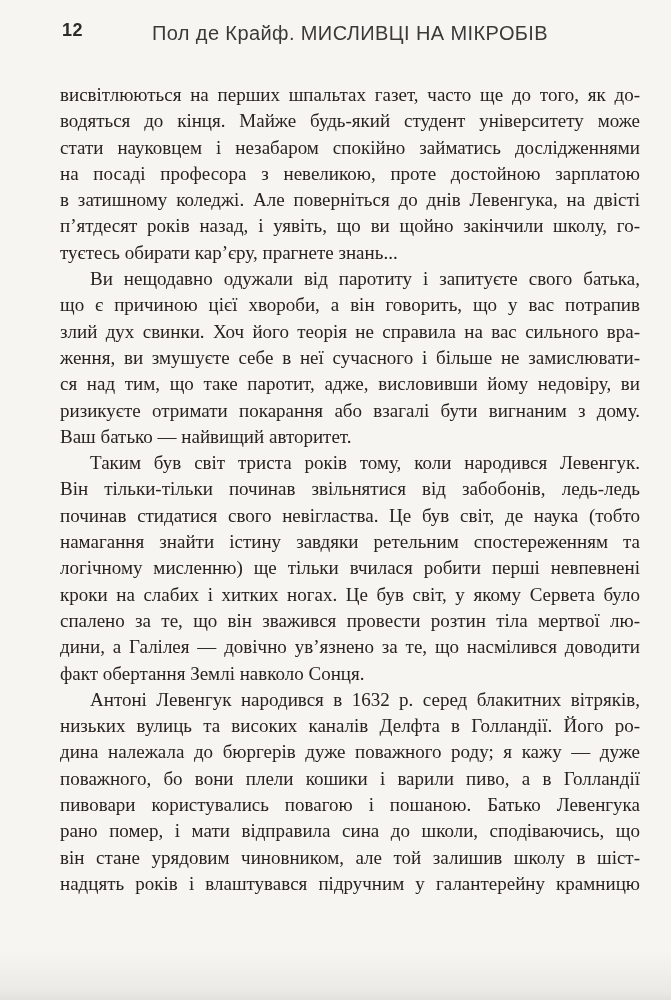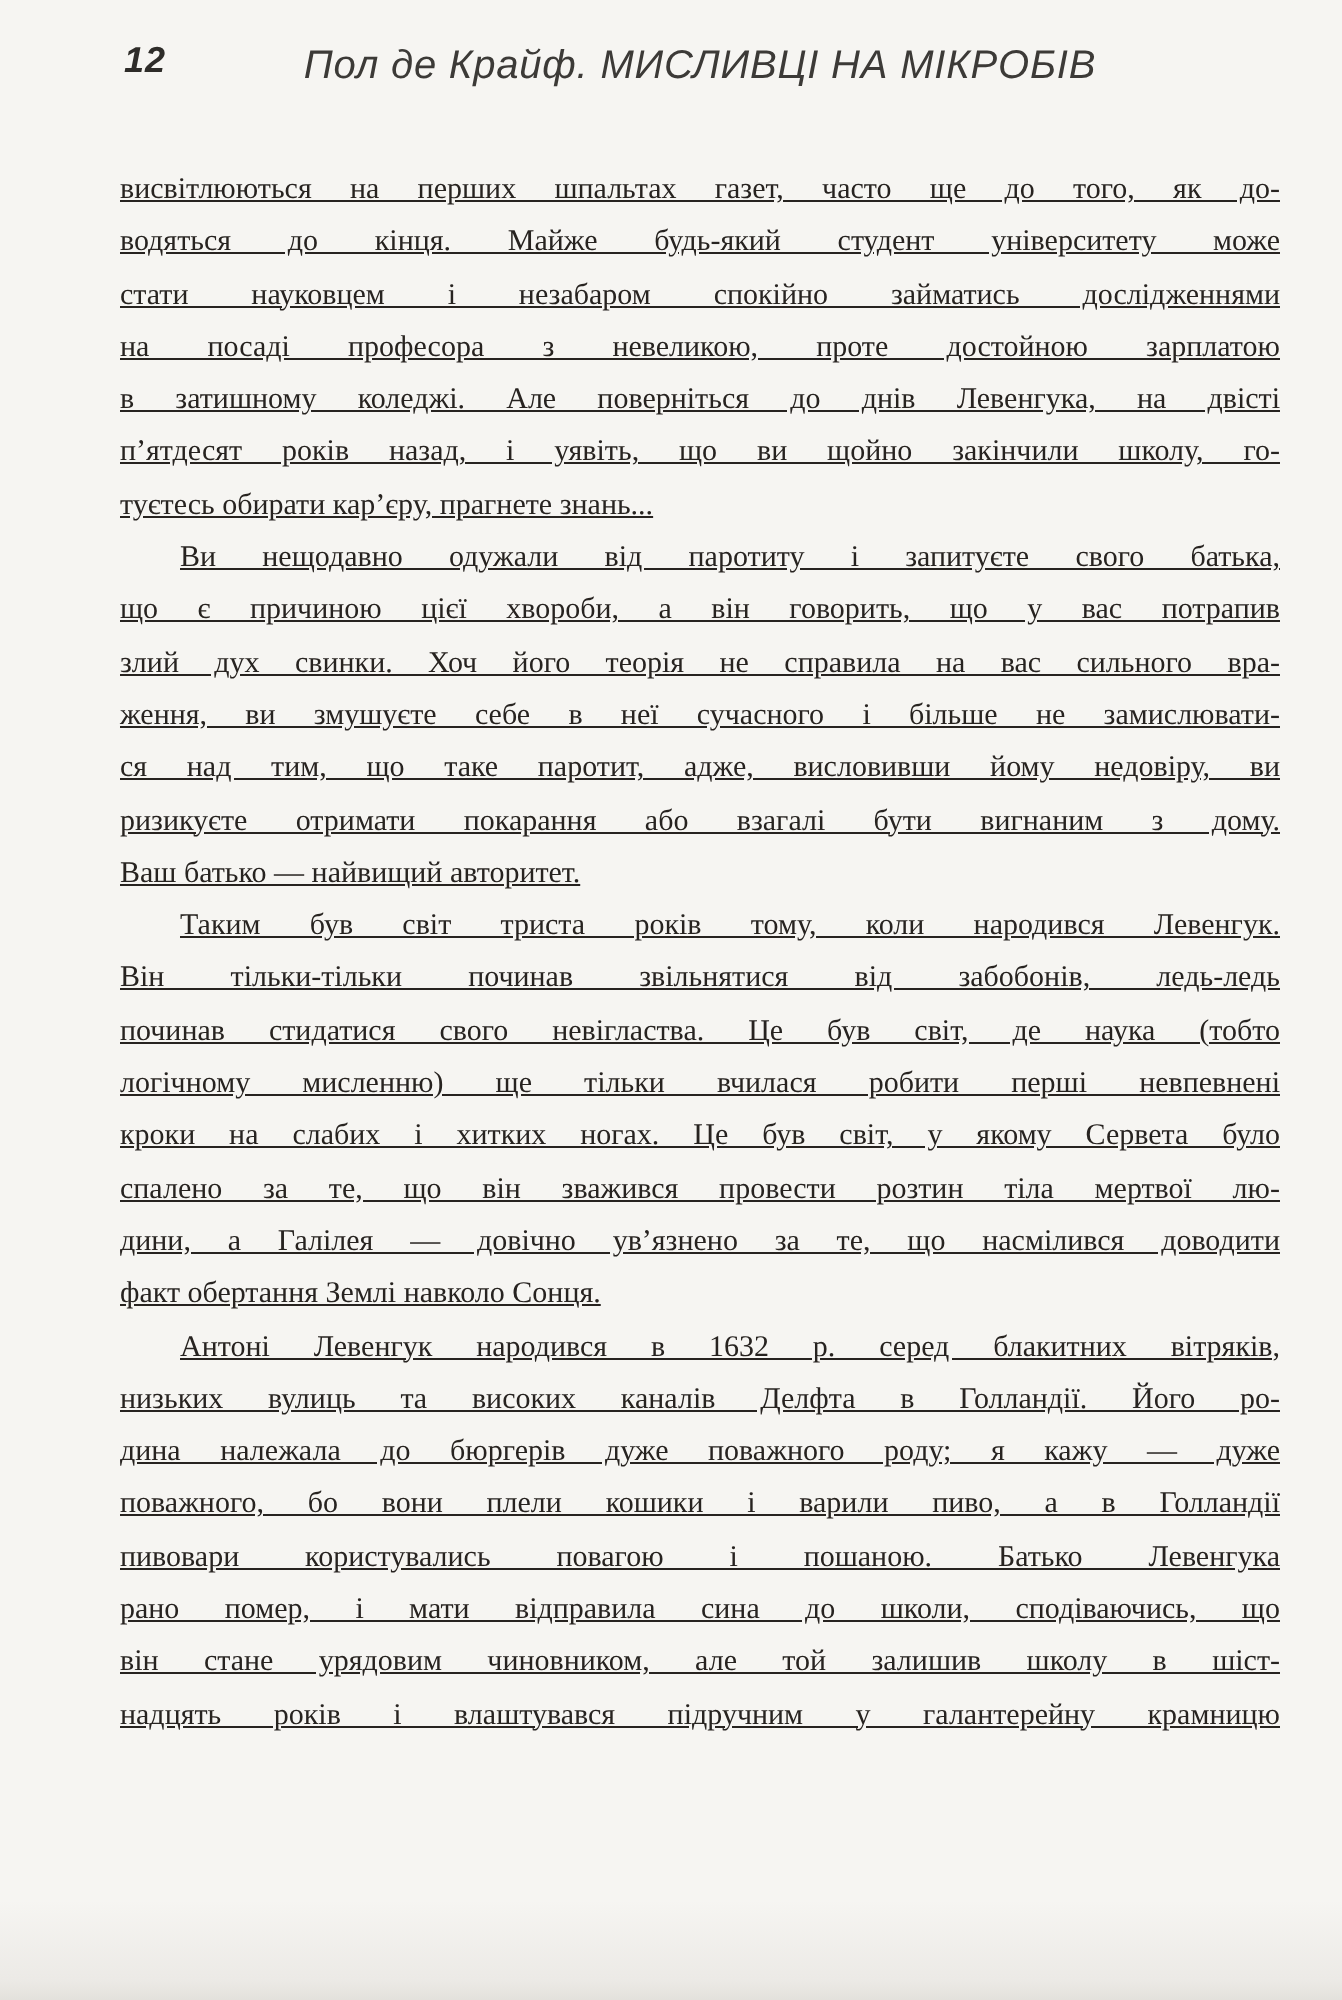--- a/index.html
+++ b/index.html
@@ -17,21 +17,20 @@
     overflow: hidden;
     font-family: "Liberation Serif", serif;
   }
   .running-header {
     position: absolute;
     top: 20px;
     left: 60px;
     width: 580px;
     height: 24px;
     font-family: "Liberation Sans", sans-serif;
-    font-style: italic;
   }
   .page-number {
     position: absolute;
     left: 2px;
     top: 0;
     font-size: 18px;
     font-weight: 700;
     color: #2e2c29;
     letter-spacing: 0.5px;
   }
@@ -43,23 +42,22 @@
     color: #3c3a37;
     letter-spacing: 0.4px;
     padding-top: 2px;
   }
   .page-body {
     position: absolute;
     top: 82px;
     left: 60px;
     width: 580px;
     color: #272320;
-    font-size: 15px;
+    font-size: 19px;
     line-height: 26.3px;
-    text-decoration: underline;
   }
   .paragraph {
     margin: 0;
   }
   .text-line {
     text-align: justify;
     text-align-last: justify;
     white-space: normal;
   }
   .text-line.indent {
@@ -94,20 +92,21 @@
         <div class="text-line">злий дух свинки. Хоч його теорія не справила на вас сильного вра-</div>
         <div class="text-line">ження, ви змушуєте себе в неї сучасного і більше не замислювати-</div>
         <div class="text-line">ся над тим, що таке паротит, адже, висловивши йому недовіру, ви</div>
         <div class="text-line">ризикуєте отримати покарання або взагалі бути вигнаним з дому.</div>
         <div class="text-line flush-left">Ваш батько — найвищий авторитет.</div>
       </div>
       <div class="paragraph">
         <div class="text-line indent">Таким був світ триста років тому, коли народився Левенгук.</div>
         <div class="text-line">Він тільки-тільки починав звільнятися від забобонів, ледь-ледь</div>
         <div class="text-line">починав стидатися свого невігластва. Це був світ, де наука (тобто</div>
+        <div class="text-line">намагання знайти істину завдяки ретельним спостереженням та</div>
         <div class="text-line">логічному мисленню) ще тільки вчилася робити перші невпевнені</div>
         <div class="text-line">кроки на слабих і хитких ногах. Це був світ, у якому Сервета було</div>
         <div class="text-line">спалено за те, що він зважився провести розтин тіла мертвої лю-</div>
         <div class="text-line">дини, а Галілея — довічно ув’язнено за те, що насмілився доводити</div>
         <div class="text-line flush-left">факт обертання Землі навколо Сонця.</div>
       </div>
       <div class="paragraph">
         <div class="text-line indent">Антоні Левенгук народився в 1632 р. серед блакитних вітряків,</div>
         <div class="text-line">низьких вулиць та високих каналів Делфта в Голландії. Його ро-</div>
         <div class="text-line">дина належала до бюргерів дуже поважного роду; я кажу — дуже</div>

